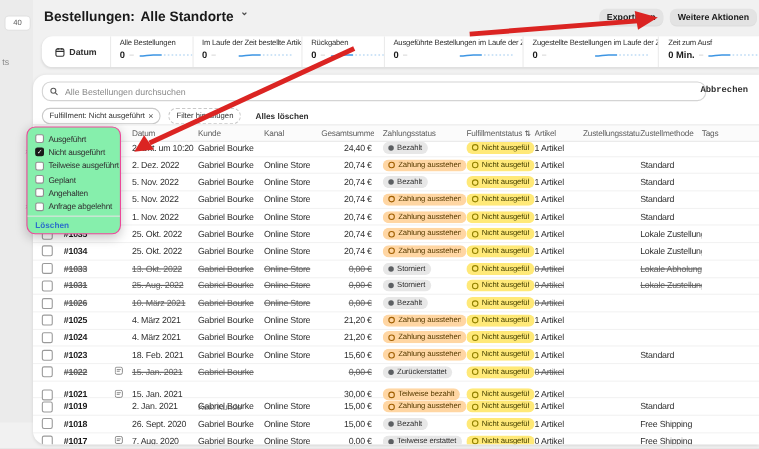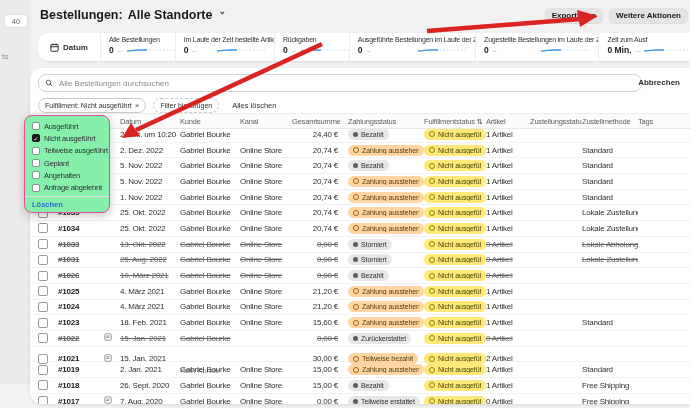--- a/index.html
+++ b/index.html
@@ -29,27 +29,27 @@
   .m-dash{font-size:7px;color:#b5b5b5;}
   .m-spark{margin-left:auto;flex:0 0 auto;}
   
   .orders-card{position:absolute;left:30px;top:68px;right:0;bottom:4px;background:#fff;
                border-radius:12px 0 0 12px;box-shadow:0 1px 3px rgba(0,0,0,.1);z-index:2;overflow:hidden;}
   .search-row{position:absolute;left:8px;top:6px;right:4px;height:20px;}
   .search-input{position:absolute;left:0;top:0;width:604px;height:18px;border:1px solid #d4d4d4;border-radius:8px;
                 display:flex;align-items:center;gap:4px;padding:0 6px;box-sizing:border-box;background:#fff;}
   .search-input input{border:none;outline:none;flex:1;font-size:8px;font-family:inherit;color:#303030;background:transparent;}
   .search-input input::placeholder{color:#8a8a8a;}
-  .cancel-btn{position:absolute;right:0;top:3px;font-size:8px;font-weight:600;color:#303030;white-space:nowrap;background:none;border:none;font-family:Liberation Sans, sans-serif;}
+  .cancel-btn{position:absolute;right:0;top:3px;font-size:8px;font-weight:600;color:#303030;white-space:nowrap;background:none;border:none;font-family:Liberation Mono, monospace;}
   .filter-row{position:absolute;left:8px;top:30px;height:15px;display:flex;align-items:center;gap:7px;}
   .chip{display:flex;align-items:center;gap:3px;border:1px solid #c9c9c9;border-radius:8px;height:13px;
         padding:0 6px;font-size:7px;color:#303030;background:#fff;white-space:nowrap;}
   .chip-x{font-size:8px;color:#4a4a4a;line-height:1;}
   .chip-dashed{border-style:dashed;}
-  .clear-all{font-size:7.5px;font-weight:400;color:#303030;white-space:nowrap;background:none;border:none;font-family:inherit;}
+  .clear-all{font-size:7.5px;font-weight:700;color:#303030;white-space:nowrap;background:none;border:none;font-family:inherit;}
   
   .grid-row{display:grid;grid-template-columns:20px 46px 16px 60px 60px 52px 48px 8px 76px 62px 44px 52px 56px minmax(0,1fr);
             align-items:center;padding-left:8px;}
   .thead{position:absolute;left:0;right:0;top:45px;height:14px;background:#fbfbfb;border-top:1px solid #ececec;
          border-bottom:1px solid #e9e9e9;font-size:7.5px;color:#616161;letter-spacing:-.2px;}
   .thead .hc{white-space:nowrap;overflow:hidden;}
   .hc-right{text-align:right;}
   .sort-ic{font-size:7px;color:#4a4a4a;margin-left:2px;}
   .tbody{position:absolute;left:0;right:0;top:59px;bottom:0;overflow:hidden;}
   .trow{height:15.7px;border-bottom:1px solid #f2f2f2;box-sizing:border-box;font-size:8px;color:#303030;letter-spacing:-.2px;}

